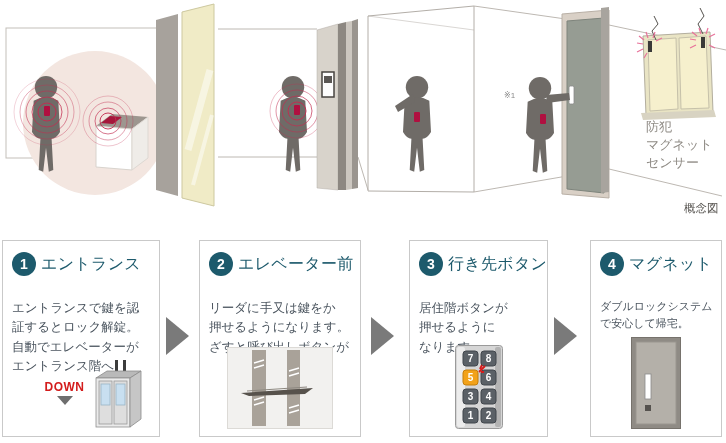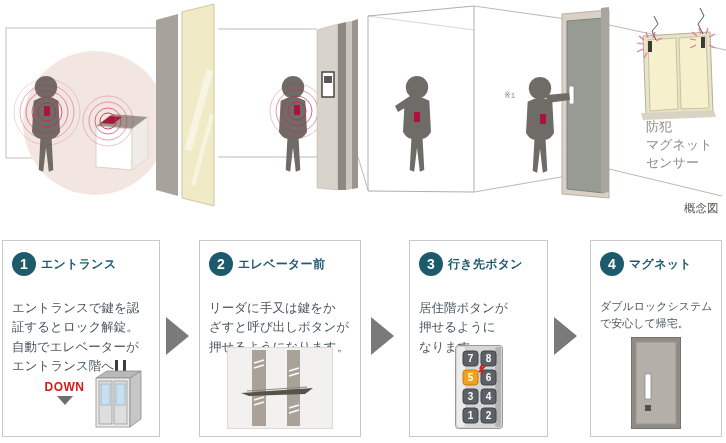--- a/index.html
+++ b/index.html
@@ -11,21 +11,21 @@
   .step-box{position:absolute;top:240px;height:197px;background:#ffffff;
             border:1px solid #c9c9c9;box-sizing:border-box;}
   #box1{left:2px;width:158px;}
   #box2{left:199px;width:162px;}
   #box3{left:409px;width:139px;}
   #box4{left:590px;width:132px;}
   .step-header{display:flex;align-items:center;gap:5px;margin:11px 6px 0 9px;}
   .step-num{flex:0 0 auto;width:24px;height:24px;border-radius:50%;background:#1d5a6c;
             color:#ffffff;font-weight:bold;font-size:14px;display:flex;align-items:center;
             justify-content:center;}
-  .step-title{color:#1d5a6c;font-weight:bold;font-size:12px;letter-spacing:0.3px;white-space:nowrap;}
+  .step-title{color:#1d5a6c;font-weight:normal;font-size:16px;letter-spacing:0.3px;white-space:nowrap;}
   .step-body{margin:22px 8px 0 9px;font-family:"DejaVu Serif","Liberation Serif",serif;
              font-size:12.5px;line-height:1.55;color:#4a545e;}
   #box4 .step-body{font-size:11px;}
   .body-line{white-space:nowrap;}
   
   .flow-arrow{position:absolute;top:317px;width:0;height:0;
               border-top:19px solid transparent;border-bottom:19px solid transparent;
               border-left:23px solid #7a7a7a;}
   #arrow1{left:166px;} #arrow2{left:371px;} #arrow3{left:554px;}
   
@@ -212,22 +212,22 @@
   </div>
   <div class="flow-arrow" id="arrow1"></div>
 
   <div class="step-box" id="box2">
     <div class="step-header">
       <div class="step-num">2</div>
       <div class="step-title">エレベーター前</div>
     </div>
     <div class="step-body">
       <div class="body-line">リーダに手又は鍵をか</div>
+      <div class="body-line">押せるようになります。</div>
       <div class="body-line">ざすと呼び出しボタンが</div>
-      <div class="body-line">押せるようになります。</div>
     </div>
     <div class="illo">
       <svg width="106" height="82" viewBox="0 0 106 82">
         <rect x="0.5" y="0.5" width="105" height="81" fill="#f2f1ef" stroke="#dcdad6"></rect>
         <rect x="25" y="3" width="14" height="76" fill="#a9a299"></rect>
         <rect x="60" y="3" width="13" height="76" fill="#a9a299"></rect>
         <g stroke="#ffffff" stroke-width="1.5">
           <line x1="27" y1="16" x2="37" y2="13"></line>
             <line x1="27" y1="21" x2="37" y2="18"></line>
           <line x1="62" y1="24" x2="72" y2="21"></line>

